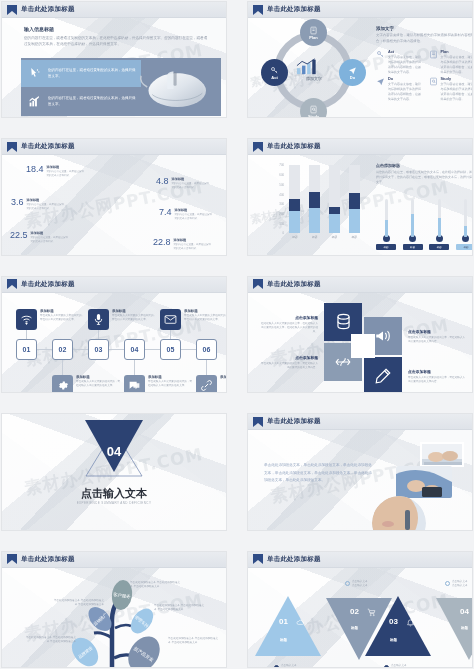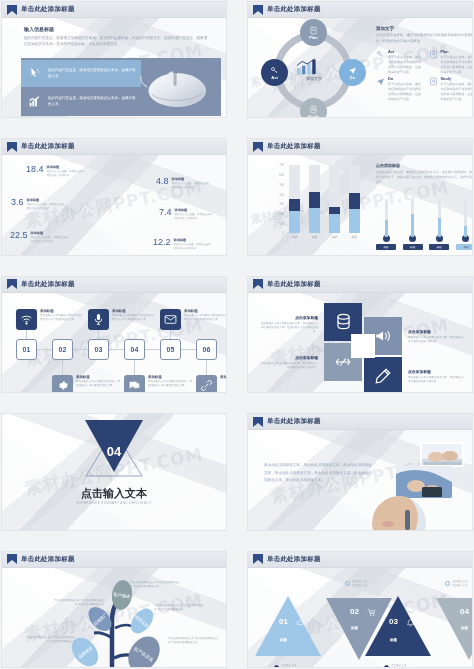--- a/index.html
+++ b/index.html
@@ -388,21 +388,21 @@
           </span>
       </div>
       <div class="stat" style="left:157px; top:53px;">
         <span class="num">7.4</span>
         <span class="meta">
             <h6 class="cn">添加标题</h6>
           <p class="cn">您的内容打在这里，或者通过复制您的文本后选择粘贴。</p>
           </span>
       </div>
       <div class="stat" style="left:151px; top:83px;">
-        <span class="num">12.2</span>
+        <span class="num">22.8</span>
         <span class="meta">
             <h6 class="cn">添加标题</h6>
           <p class="cn">您的内容打在这里，或者通过复制您的文本后选择粘贴。</p>
           </span>
       </div>
     </div>
   </div>
 
   <div class="slide">
     <div class="bg"></div>

